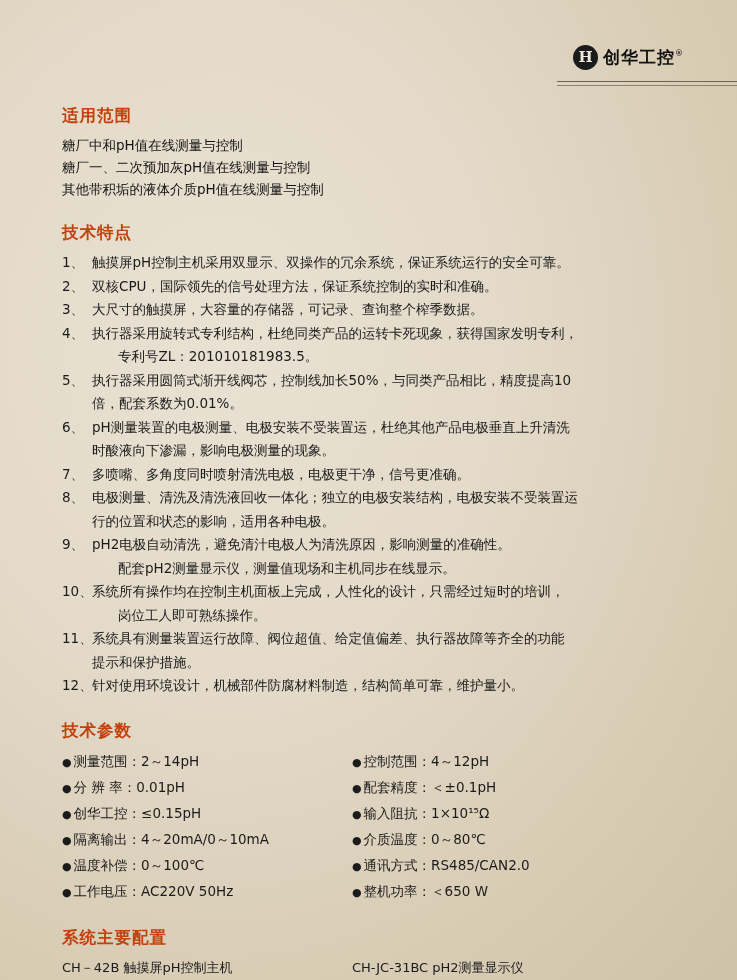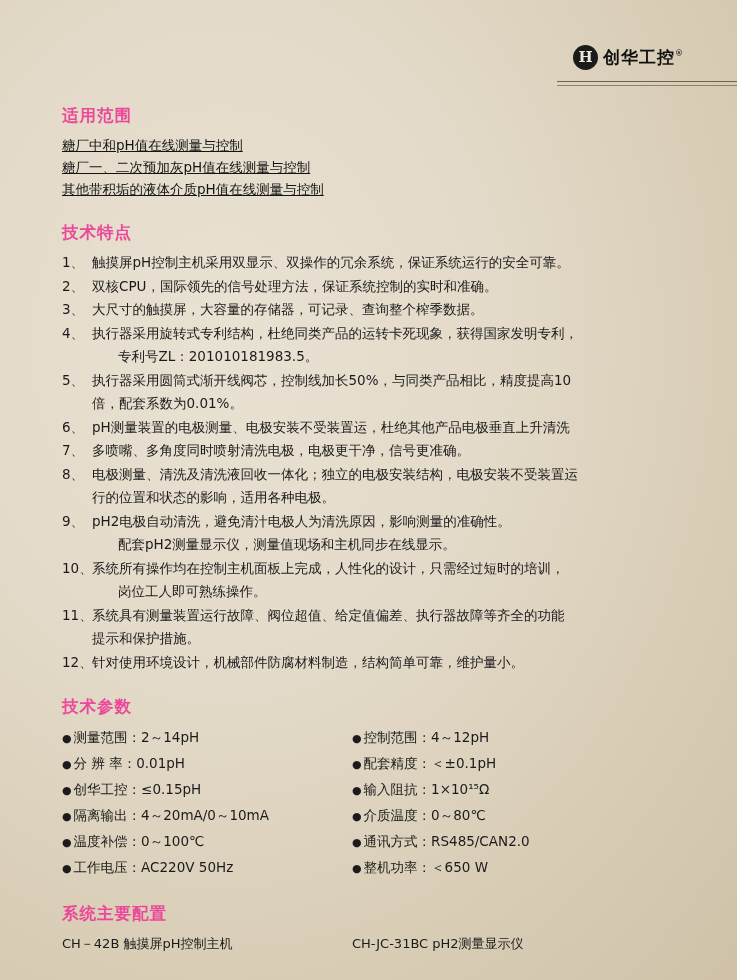--- a/index.html
+++ b/index.html
@@ -73,34 +73,34 @@
   }
 
   
   .page {
     position: absolute;
     left: 62px;
     top: 105px;
     width: 640px;
   }
   h2.section {
-    color: #ec4899;
+    color: #c2410c;
     font-size: 16.5px;
     font-weight: bold;
     margin: 0 0 7px 0;
     letter-spacing: 1px;
   }
   .sec-gap { height: 22px; }
   .line {
     font-size: 13.5px;
     line-height: 21px;
     color: #141414;
     margin: 0;
   }
-  .scope .line { line-height: 22px; text-decoration: underline; }
+  .scope .line { line-height: 22px; }
 
   
   .feat {
     display: flex;
     font-size: 13.5px;
     line-height: 23.5px;
     margin-bottom: 0px;
   }
   .feat .num {
     width: 30px;
@@ -201,20 +201,21 @@
       <div class="txt">
         <span>执行器采用圆筒式渐开线阀芯，控制线加长50%，与同类产品相比，精度提高10</span>
         <span class="cont" style="text-indent:0">倍，配套系数为0.01%。</span>
       </div>
     </div>
 
     <div class="feat">
       <div class="num">6、</div>
       <div class="txt">
         <span>pH测量装置的电极测量、电极安装不受装置运，杜绝其他产品电极垂直上升清洗</span>
+        <span class="cont" style="text-indent:0">时酸液向下渗漏，影响电极测量的现象。</span>
       </div>
     </div>
 
     <div class="feat">
       <div class="num">7、</div>
       <div class="txt"><span>多喷嘴、多角度同时喷射清洗电极，电极更干净，信号更准确。</span></div>
     </div>
 
     <div class="feat">
       <div class="num">8、</div>

